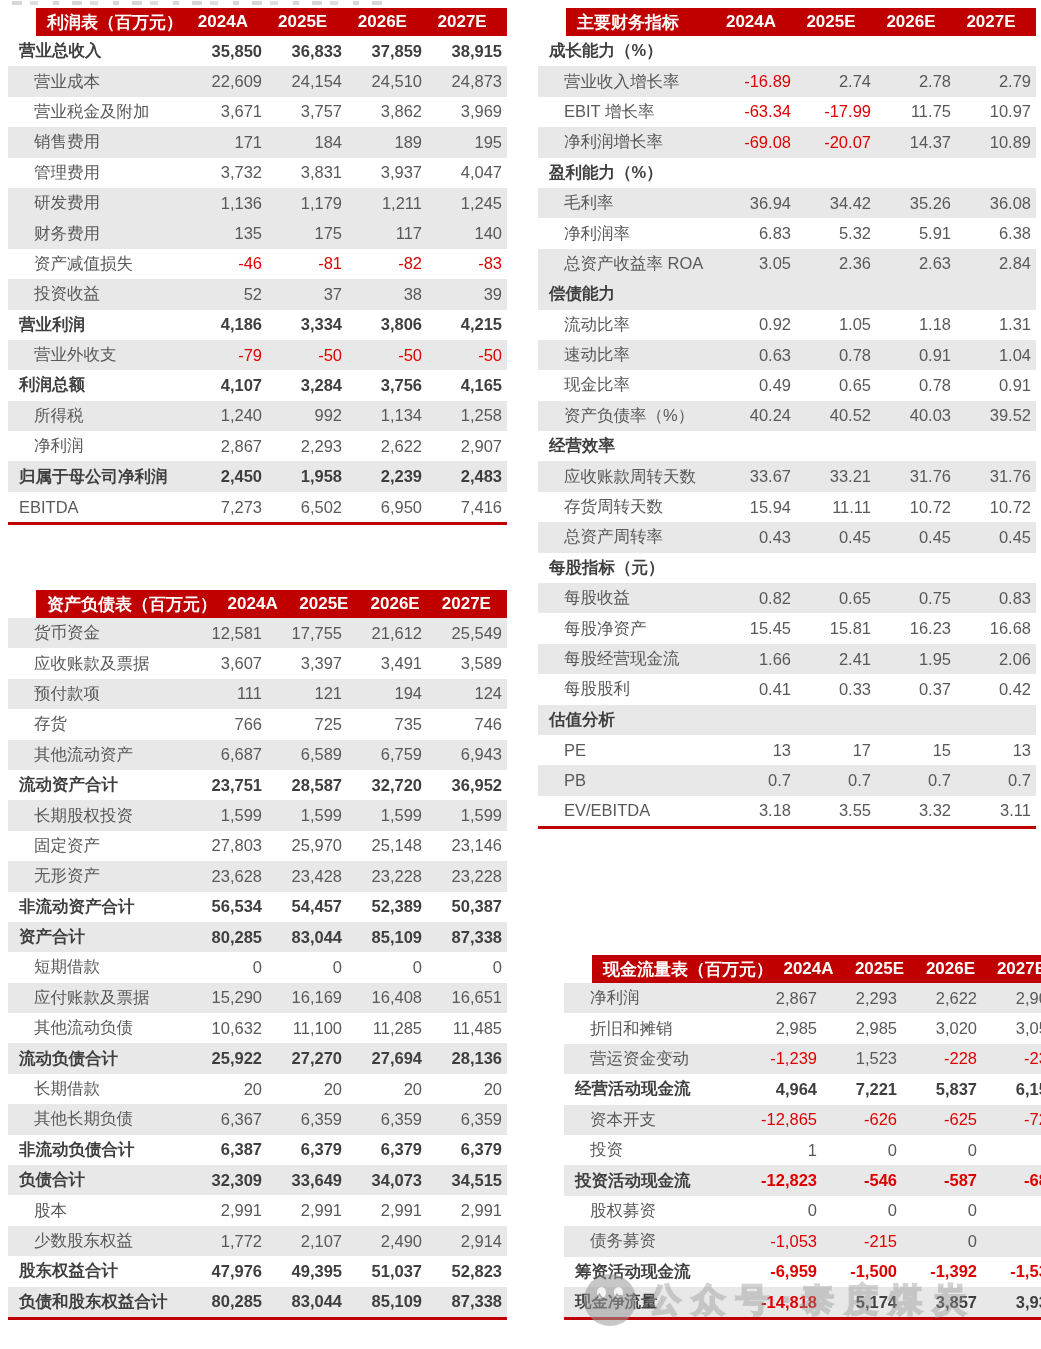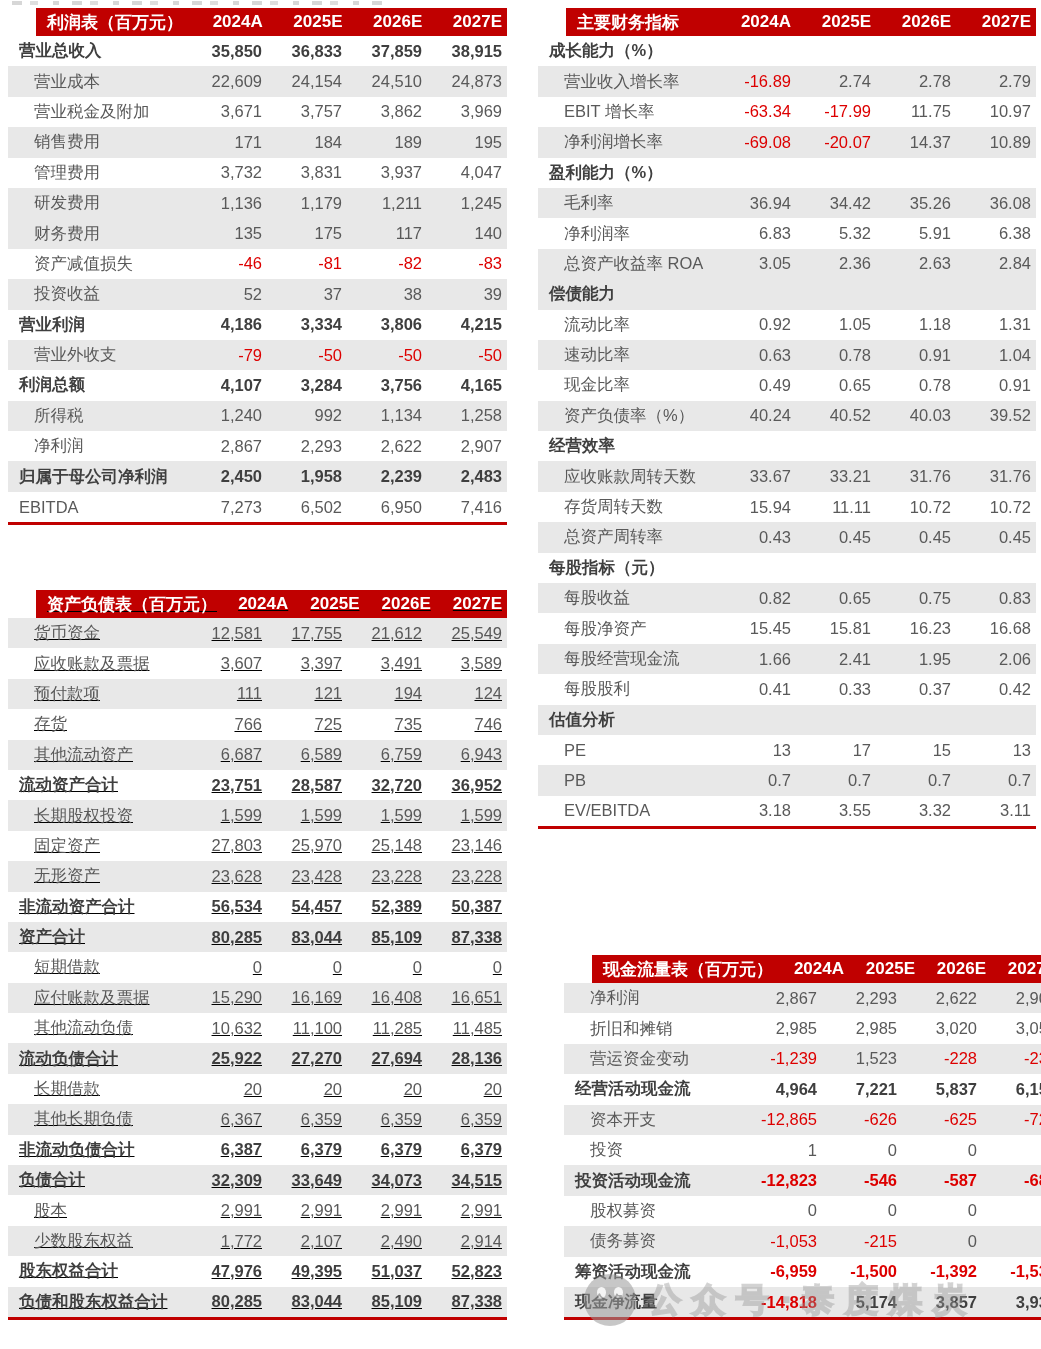--- a/index.html
+++ b/index.html
@@ -36,21 +36,21 @@
   }
   .t-head{
     display:flex;align-items:center;
     height:28px;
     padding-right:5px;
     background:var(--header_bg);
     color:var(--header_text);
     font-weight:bold;font-size:17px;margin-left:28px;
   }
   .t-head .lbl{flex:1;padding-left:11px;white-space:nowrap;}
-  .t-head .val{width:80px;text-align:right;white-space:nowrap;}
+  .t-head .val{width:80px;text-align:center;white-space:nowrap;}
   .t-row{
     display:flex;align-items:center;
     height:30.4px;
     padding-right:5px;
     font-size:16.5px;
     color:var(--text);
   }
   .t-row.gray{background:var(--stripe);}
   .t-row .lbl{flex:1;padding-left:11px;white-space:nowrap;overflow:hidden;}
   .t-row.item .lbl{padding-left:26px;}
@@ -409,21 +409,21 @@
       </div>
       <div class="t-row item">
         <span class="lbl">EV/EBITDA</span>
         <span class="val">3.18</span>
         <span class="val">3.55</span>
         <span class="val">3.32</span>
         <span class="val">3.11</span>
       </div>
     </div>
 
-  <div class="tbl" style="left:8px;top:590px;width:499px;text-decoration:underline;">
+  <div class="tbl" style="left:8px;top:590px;width:499px;">
       <div class="t-head">
         <span class="lbl">资产负债表（百万元）</span>
         <span class="val">2024A</span>
         <span class="val">2025E</span>
         <span class="val">2026E</span>
         <span class="val">2027E</span>
       </div>
       <div class="t-row item gray">
         <span class="lbl">货币资金</span>
         <span class="val">12,581</span>

